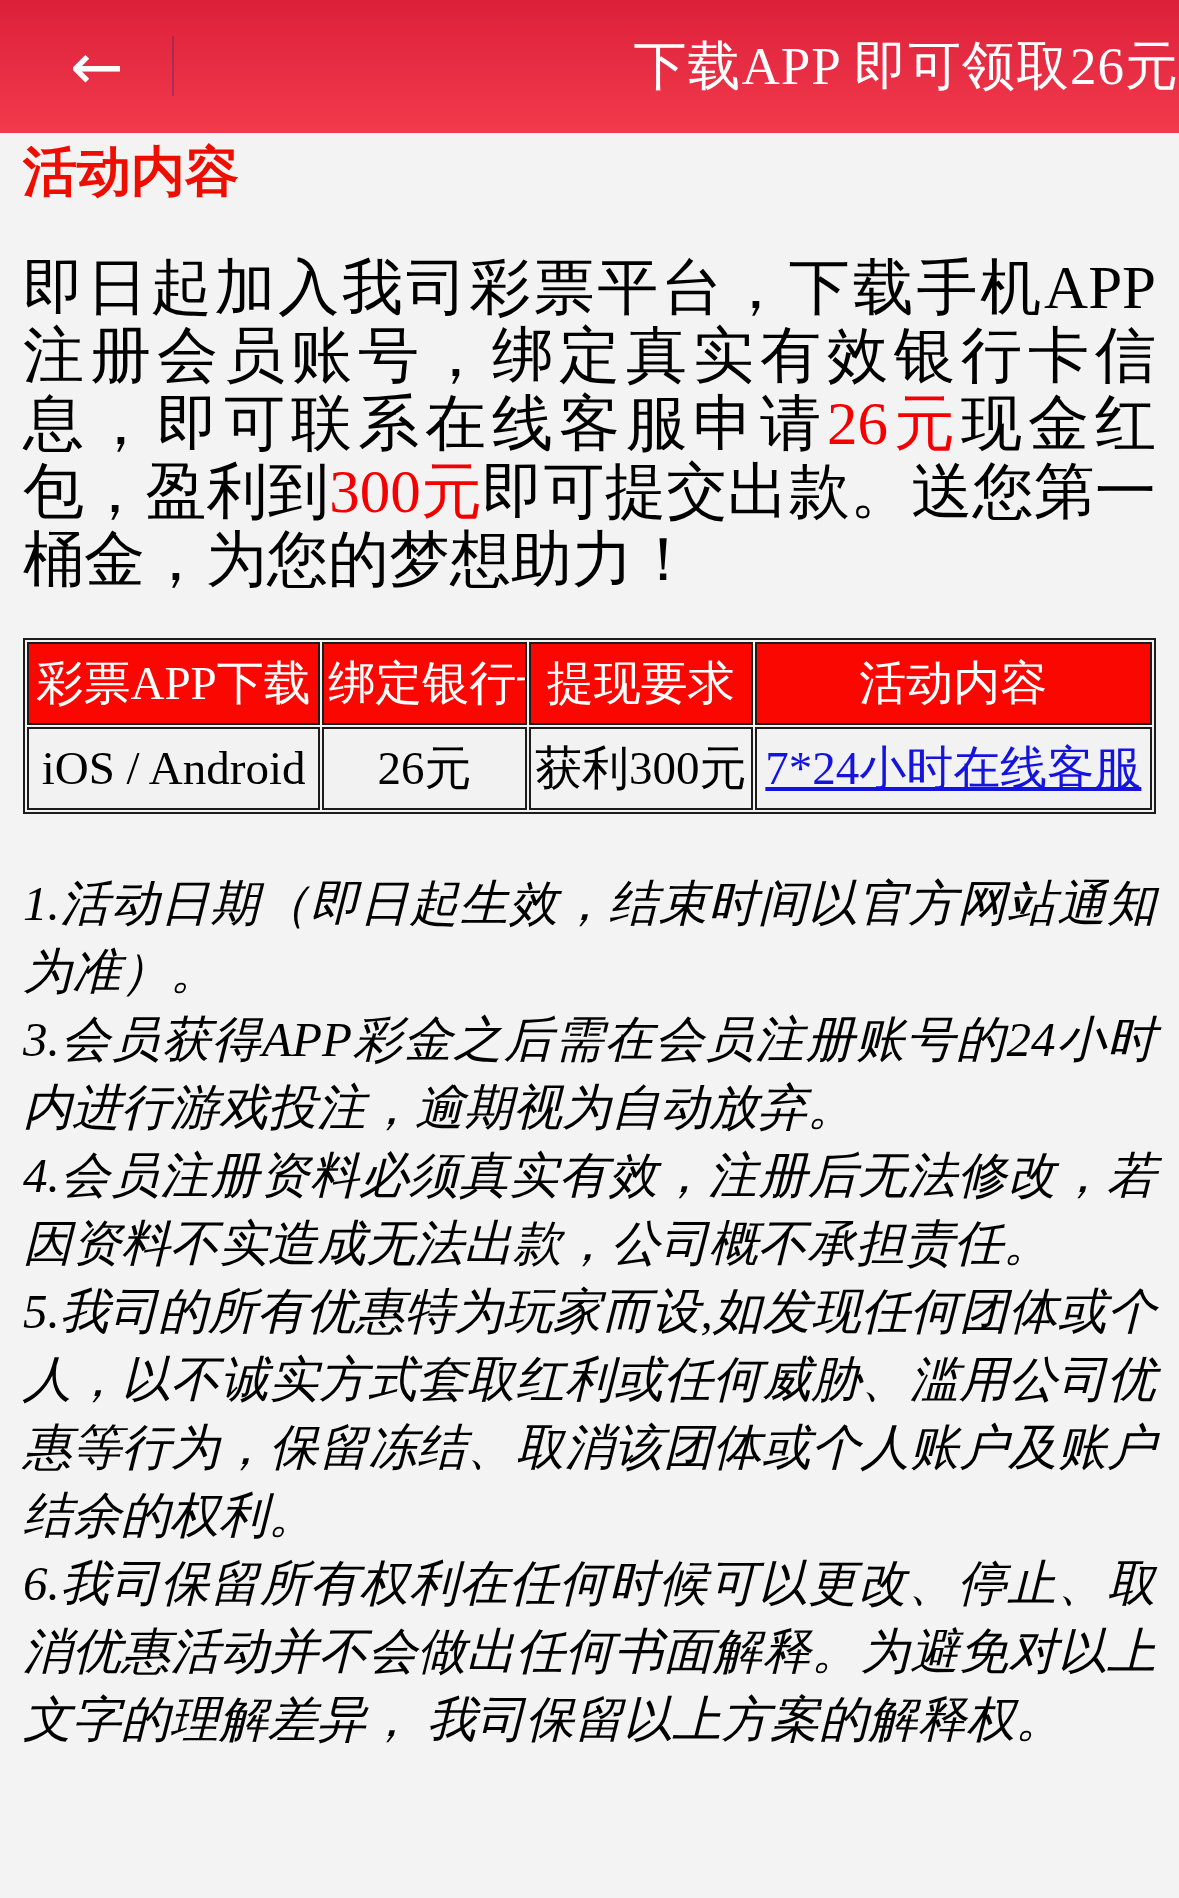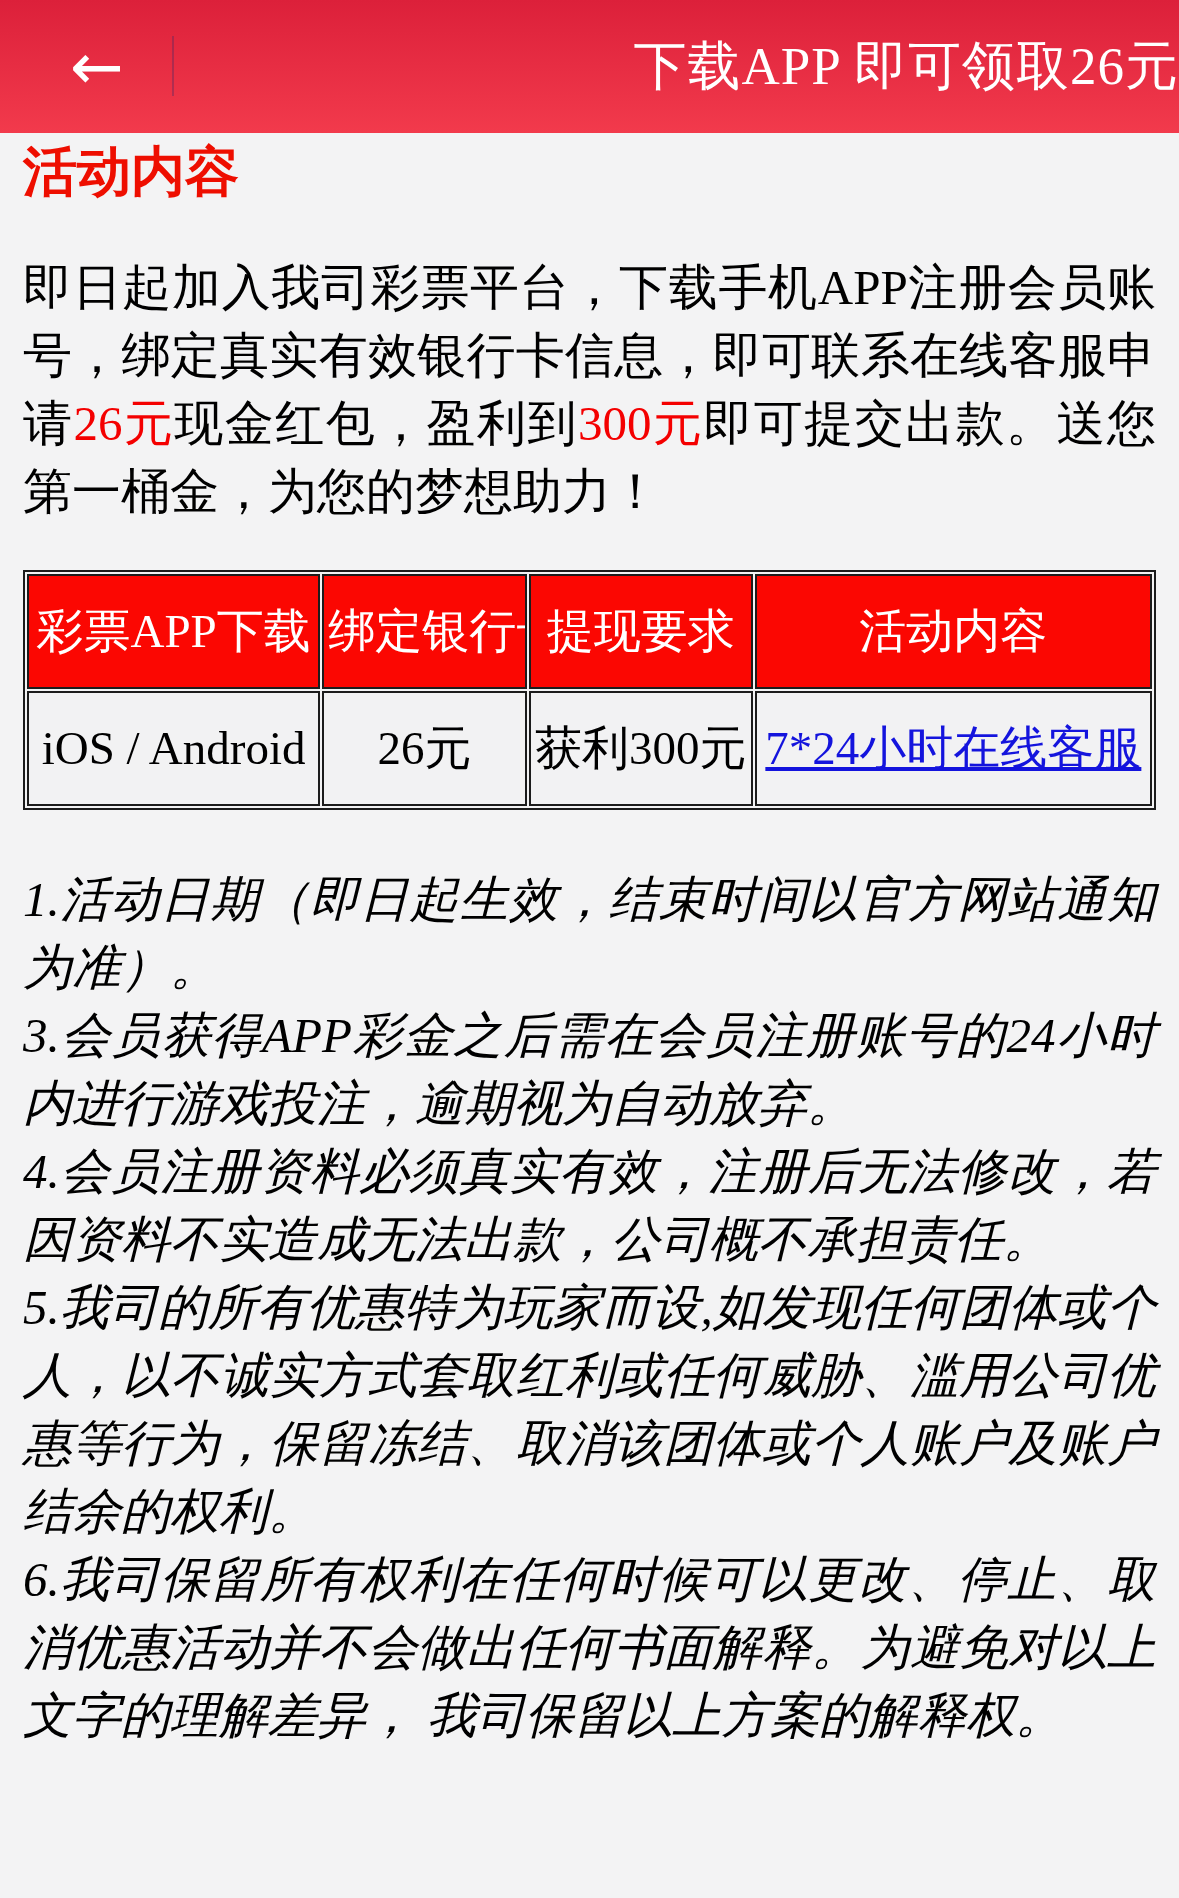--- a/index.html
+++ b/index.html
@@ -44,34 +44,34 @@
   
   .content{padding:0 23px;}
   .section-heading{
     margin:6px 0 16px 0;
     font-family:"Liberation Sans","DejaVu Sans",sans-serif;
     font-weight:700;font-size:54px;line-height:1.2;
     color:var(--heading-red);
   }
   .intro{
     margin:50px 0 0 0;
-    font-size:49px;line-height:68px;
+    font-size:61px;line-height:68px;
     text-align:justify;word-break:break-all;
   }
   .intro .hl{color:var(--highlight-red);}
   
   .promo-table{
     margin:44px 0 0 0;width:1133px;table-layout:fixed;
     border-collapse:separate;border-spacing:2px;
     border:2px solid var(--border-black);
   }
   .promo-table th,.promo-table td{
     border:2px solid var(--border-black);
     text-align:center;vertical-align:middle;
-    font-size:47px;font-weight:400;padding:24px 4px;height:69px;
+    font-size:47px;font-weight:400;padding:8px 4px;height:69px;
     overflow:hidden;white-space:nowrap;
   }
   .promo-table th{background:var(--table-header-red);color:#fff;}
   .promo-table td{background:var(--cell-bg);color:#000;}
   .col-app{width:26.2%;}
   .col-bonus{width:18.3%;}
   .col-req{width:20.0%;}
   .col-method{width:35.5%;}
   .service-link{color:var(--link-blue);text-decoration:underline;cursor:pointer;}
   

